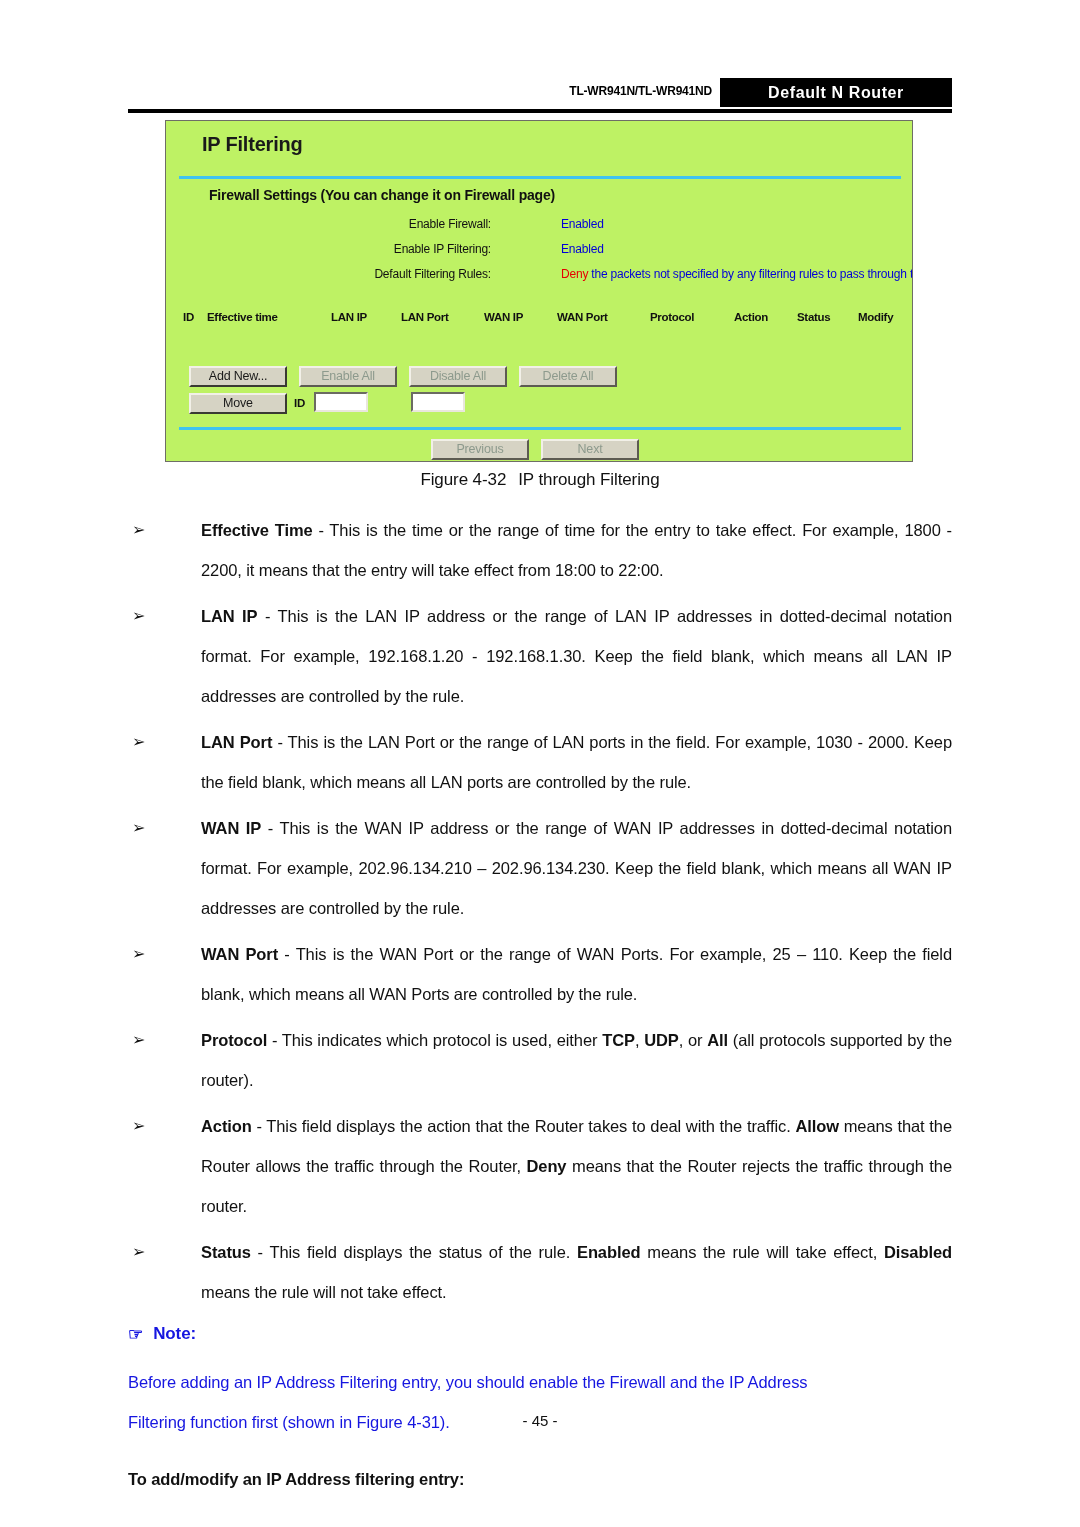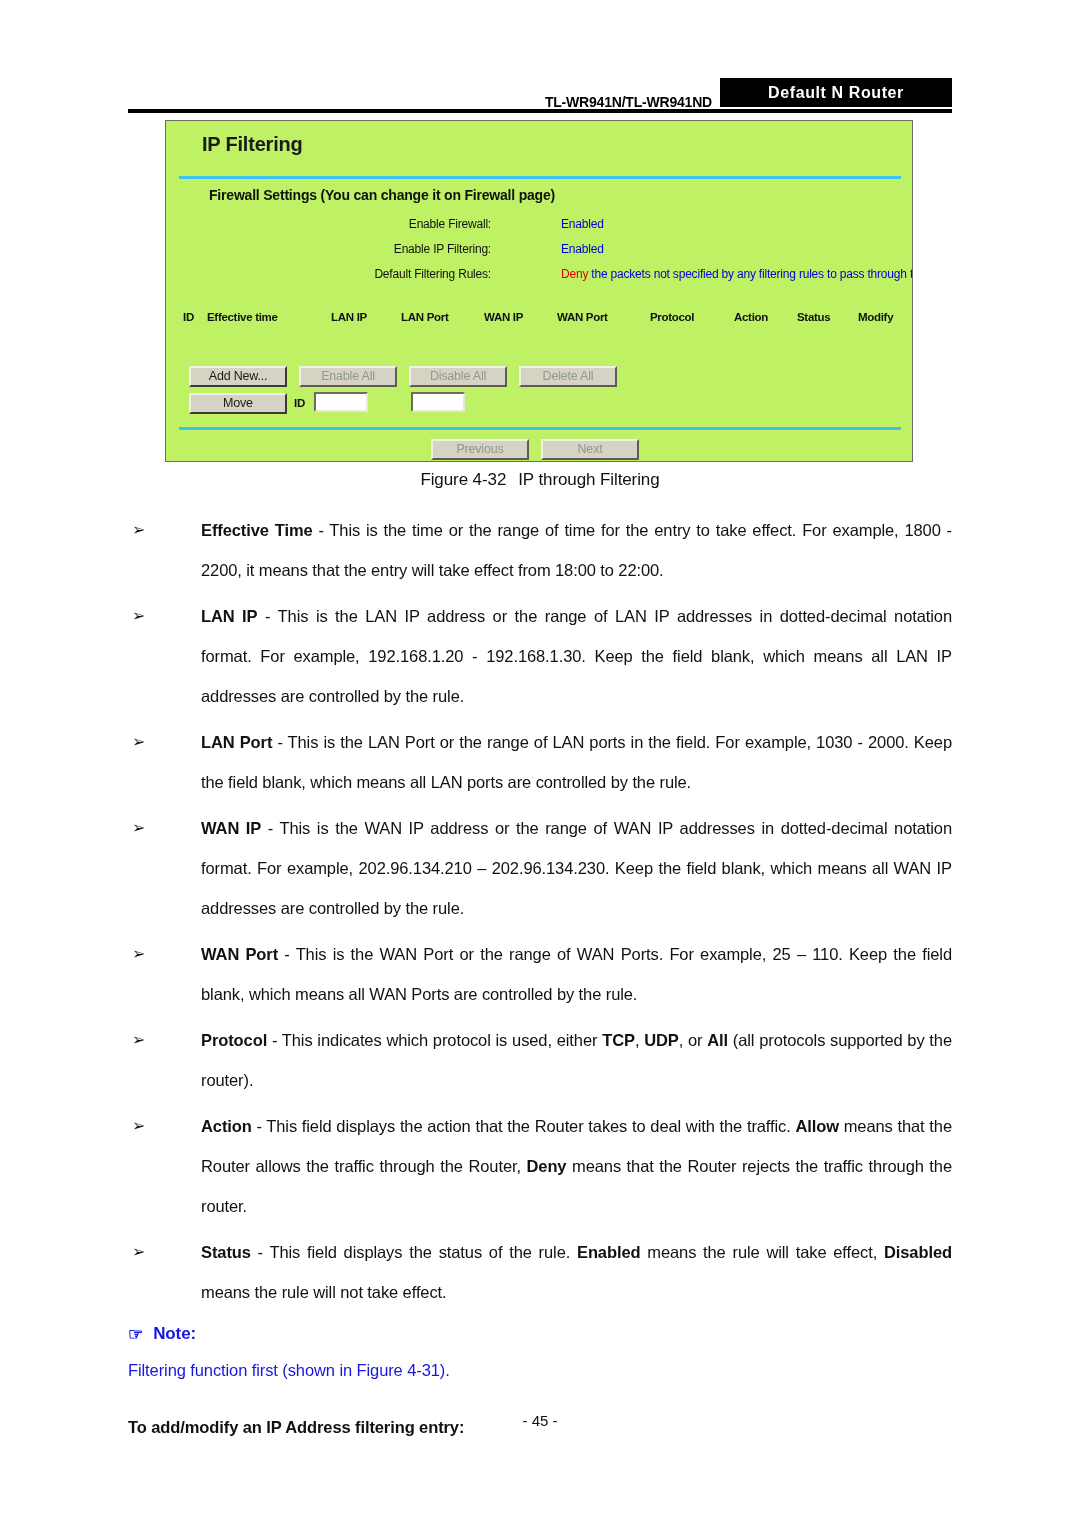--- a/index.html
+++ b/index.html
@@ -20,22 +20,22 @@
   .page-header {
     position: absolute;
     left: 128px;
     top: 78px;
     width: 824px;
     height: 36px;
   }
   .hdr-model {
     position: absolute;
     right: 240px;
-    top: 16px;
-    font-size: 14px;
+    top: 6px;
+    font-size: 12px;
     font-weight: bold;
     letter-spacing: -0.2px;
     white-space: nowrap;
     color: #000;
   }
   .hdr-band {
     position: absolute;
     right: 0;
     top: 0;
     width: 232px;
@@ -385,20 +385,21 @@
   </div>
 
   <div class="bullet-item">
     <span class="arrow">➢</span><b>Status</b><span> - </span><span>This field displays the status of the rule. </span><b>Enabled</b><span> means the rule will take effect, </span><b>Disabled</b><span> means the rule will not take effect.</span>
   </div>
 
   <div class="note-head">
     <span class="hand">☞</span><span>Note:</span>
   </div>
 
+  <div class="note-body">Before adding an IP Address Filtering entry, you should enable the Firewall and the IP Address</div>
   <div class="note-body nojustify" style="margin-top:0;">Filtering function first (shown in Figure 4-31).</div>
 
   <div class="sub-head">To add/modify an IP Address filtering entry:</div>
 
   <div class="example-line">
     
   </div>
 </div>
 
 <div class="footer">- 45 -</div>

